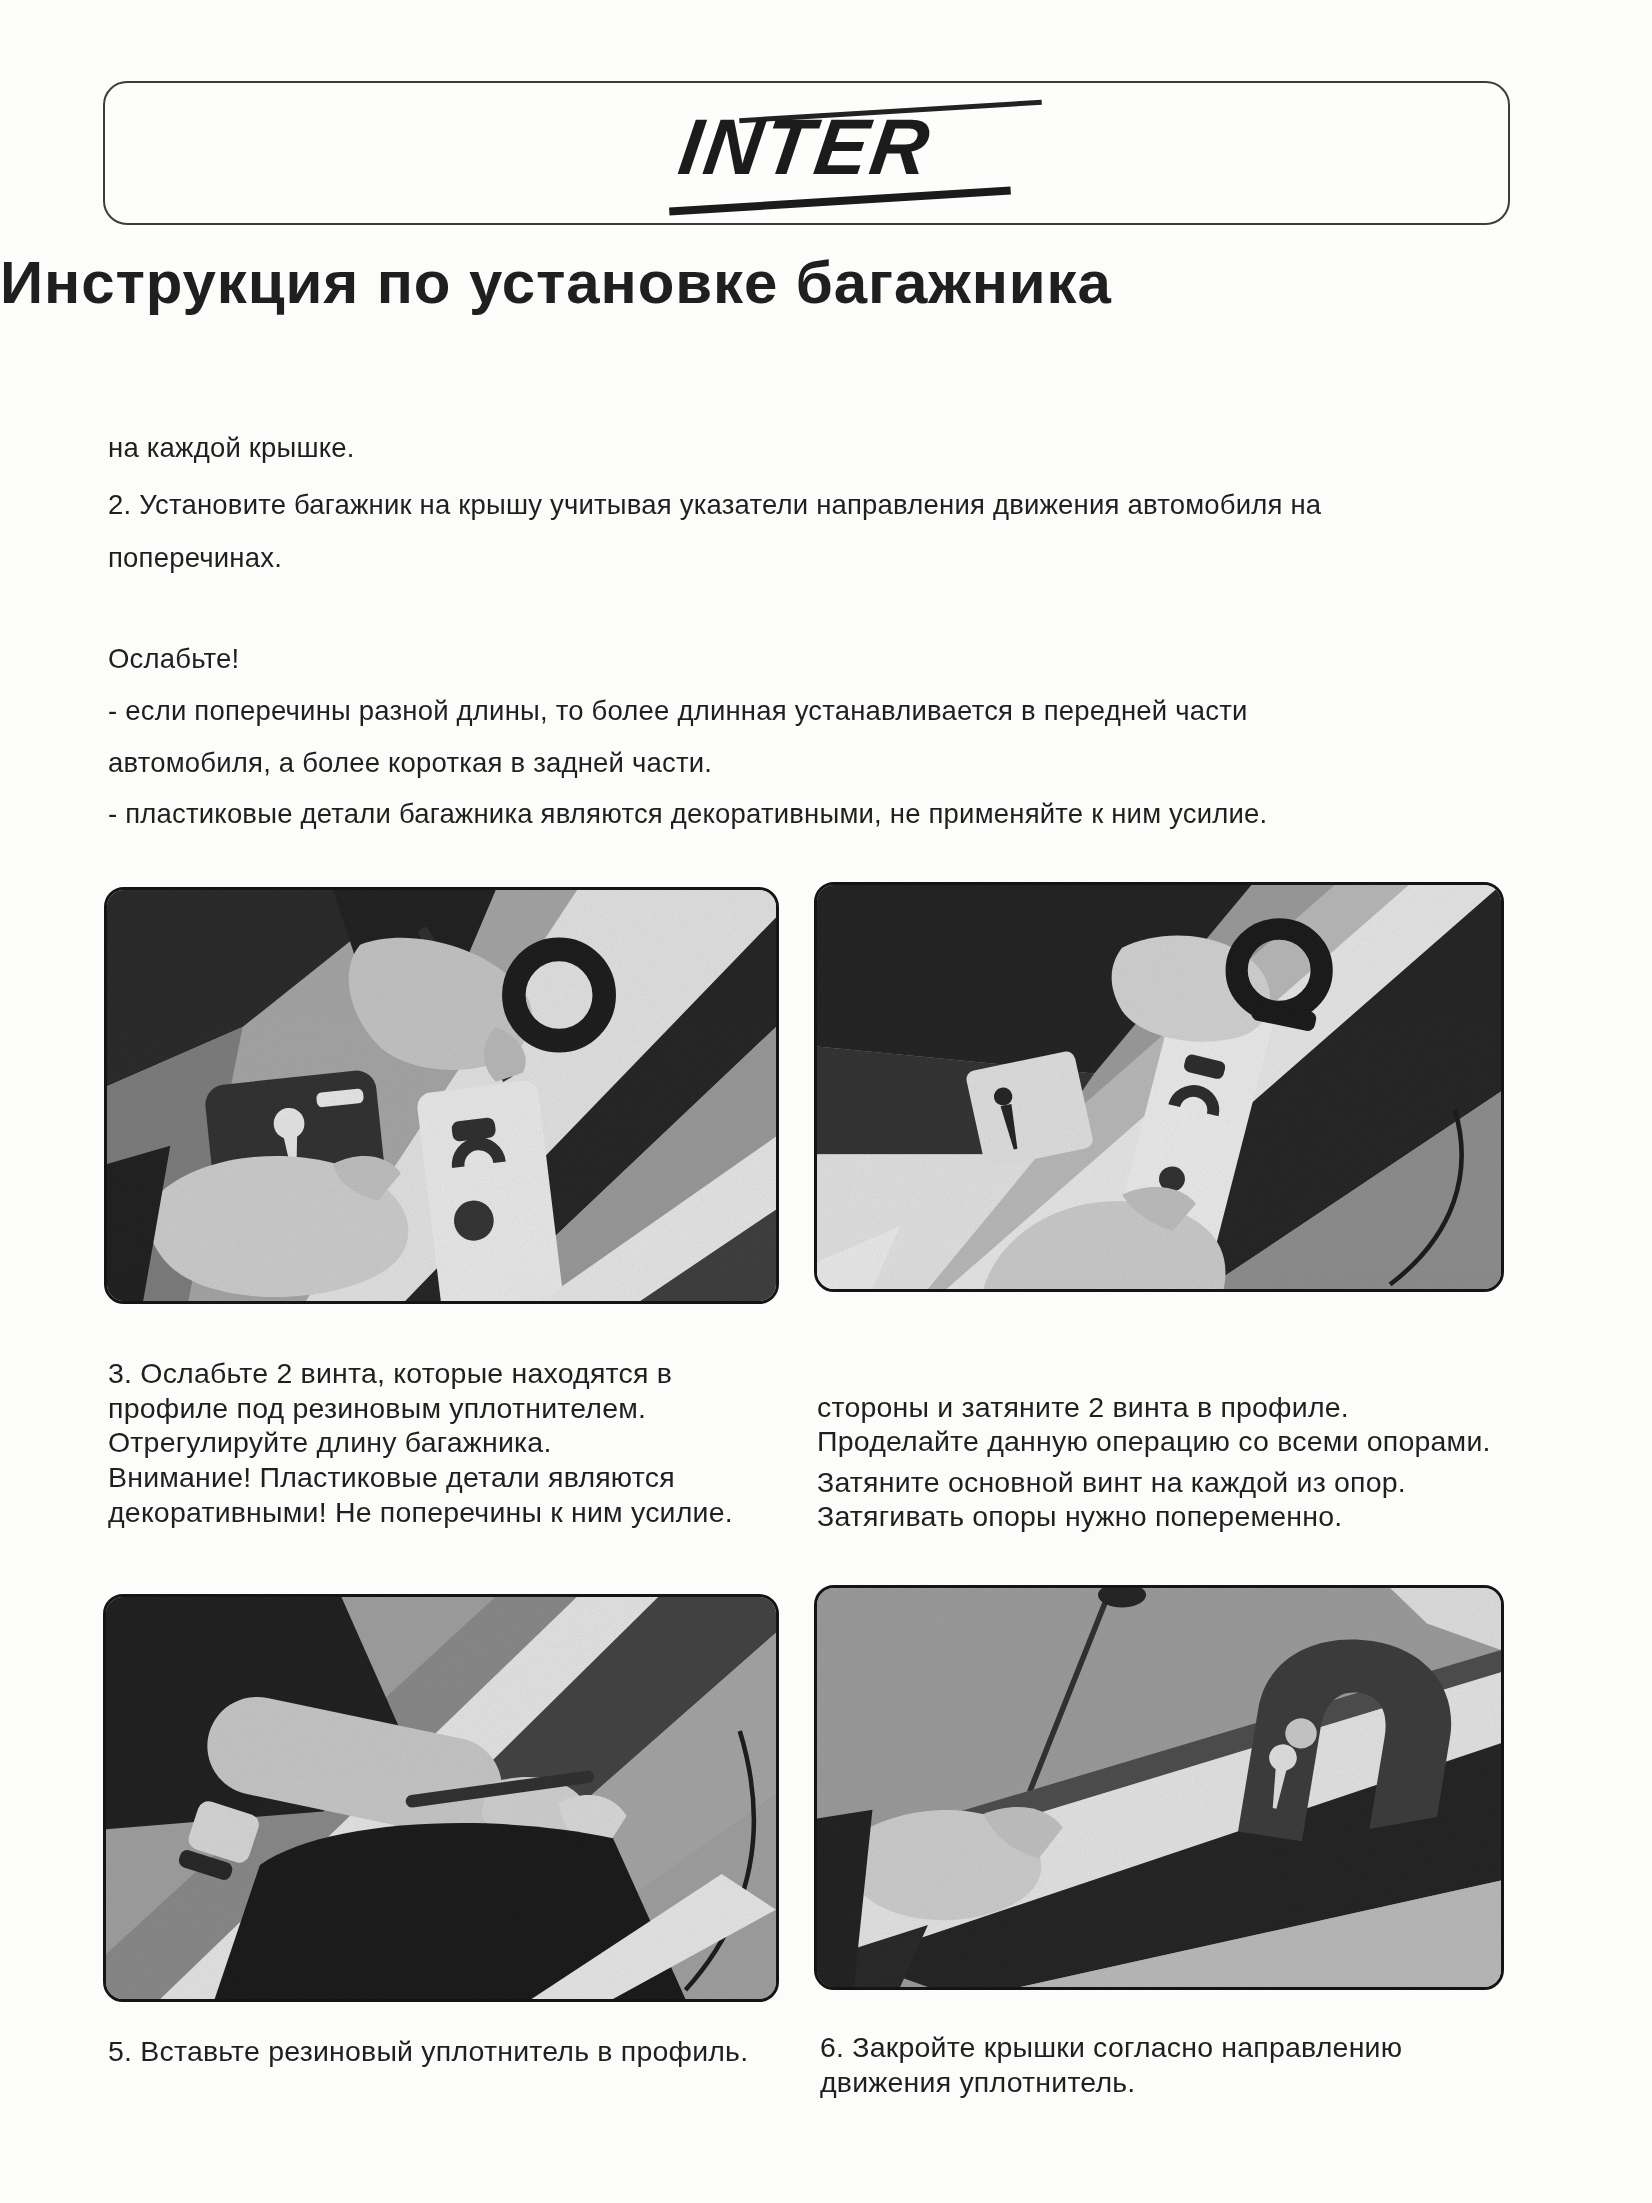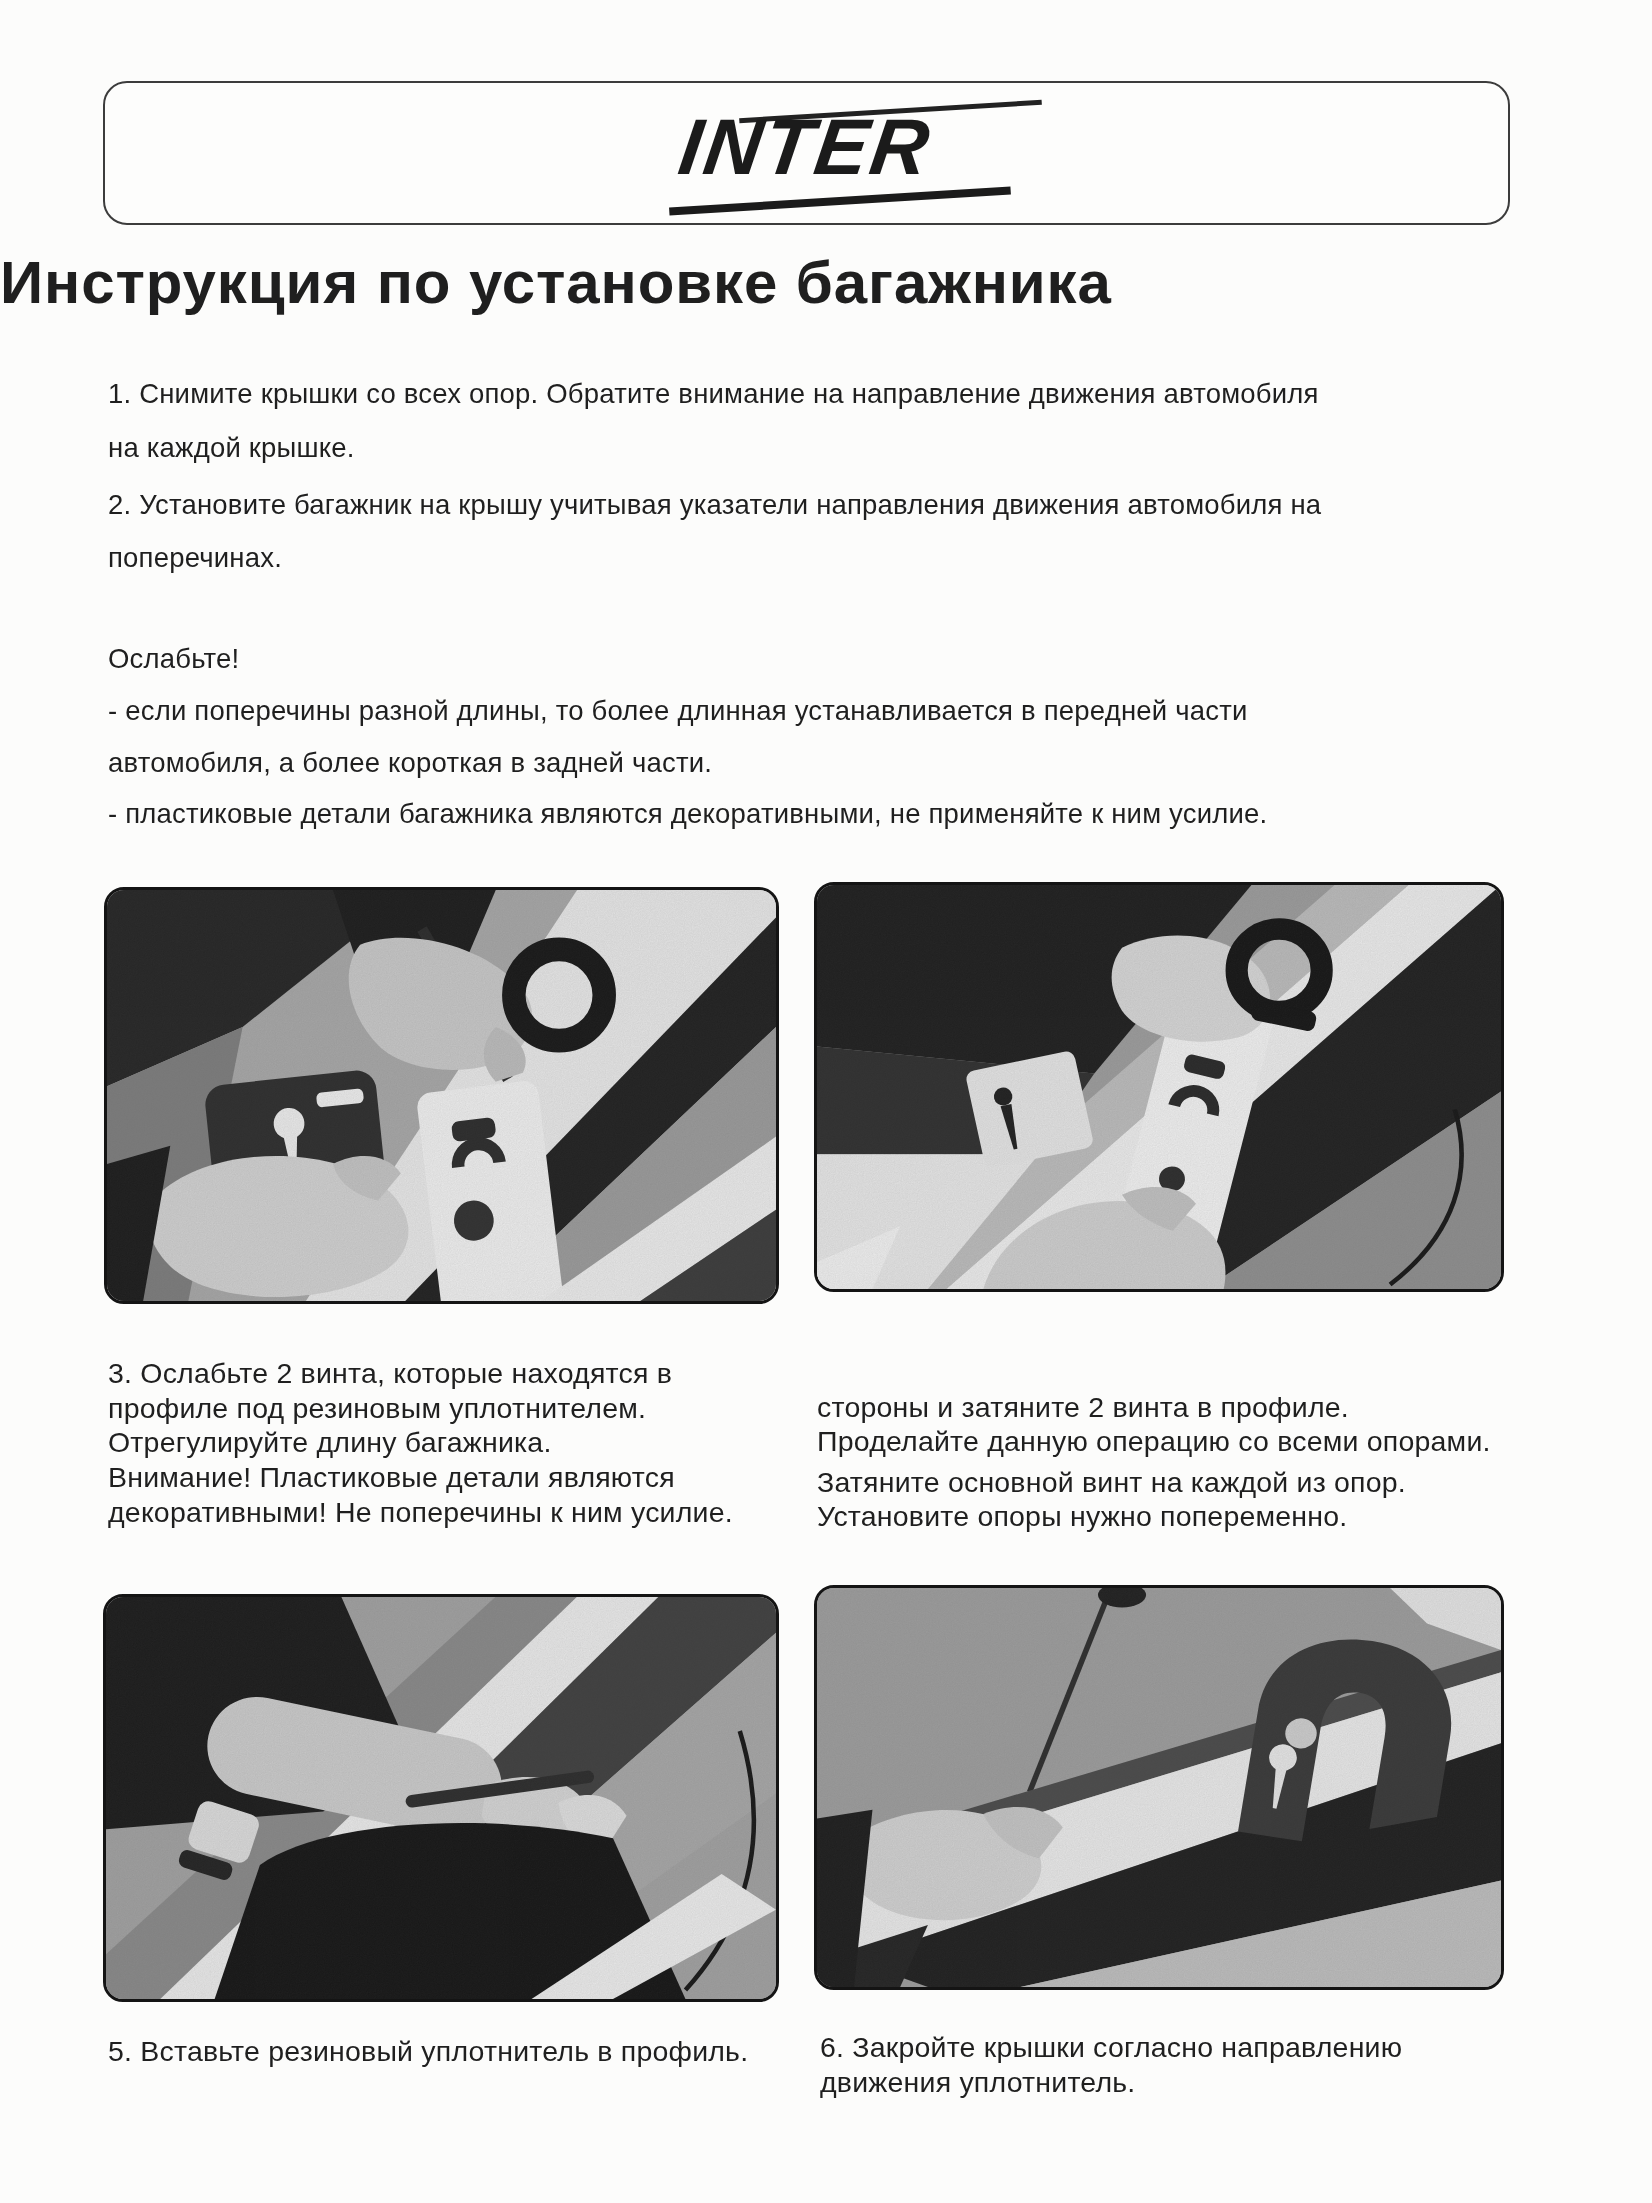--- a/index.html
+++ b/index.html
@@ -51,21 +51,20 @@
   <div class="logo-box">
     <div class="logo">
       <span class="logo-topline"></span>
       <span class="logo-text">INTER</span>
       <span class="logo-underline"></span>
     </div>
   </div>
 
   <div class="title">Инструкция по установке багажника</div>
 
-  <div class="line" style="top:378px">1. Снимите крышки со всех опор. Обратите внимание на направление движения автомобиля</div>
   <div class="line" style="top:432px">на каждой крышке.</div>
   <div class="line" style="top:489px">2. Установите багажник на крышу учитывая указатели направления движения автомобиля на</div>
   <div class="line" style="top:542px">поперечинах.</div>
 
   <div class="line" style="top:643px">Ослабьте!</div>
   <div class="line" style="top:695px">- если поперечины разной длины, то более длинная устанавливается в передней части</div>
   <div class="line" style="top:747px">автомобиля, а более короткая в задней части.</div>
   <div class="line" style="top:798px">- пластиковые детали багажника являются декоративными, не применяйте к ним усилие.</div>
 
   <figure class="photo" style="left:104px;top:887px;width:669px;height:411px;margin:0">
@@ -148,21 +147,21 @@
 
   <div class="cap" style="left:108px;top:1357px">3. Ослабьте 2 винта, которые находятся в</div>
   <div class="cap" style="left:108px;top:1392px">профиле под резиновым уплотнителем.</div>
   <div class="cap" style="left:108px;top:1426px">Отрегулируйте длину багажника.</div>
   <div class="cap" style="left:108px;top:1461px">Внимание! Пластиковые детали являются</div>
   <div class="cap" style="left:108px;top:1496px">декоративными! Не поперечины к ним усилие.</div>
 
   <div class="cap" style="left:817px;top:1391px">стороны и затяните 2 винта в профиле.</div>
   <div class="cap" style="left:817px;top:1425px">Проделайте данную операцию со всеми опорами.</div>
   <div class="cap" style="left:817px;top:1466px">Затяните основной винт на каждой из опор.</div>
-  <div class="cap" style="left:817px;top:1500px">Установите опоры нужно попеременно.</div>
+  <div class="cap" style="left:817px;top:1500px">Затягивать опоры нужно попеременно.</div>
 
   <figure class="photo" style="left:103px;top:1594px;width:670px;height:402px;margin:0">
     <svg viewBox="0 0 740 450" preserveAspectRatio="none" xmlns="http://www.w3.org/2000/svg">
       <defs>
         <filter id="grain3">
             <feTurbulence type="fractalNoise" baseFrequency="0.8" numOctaves="2"></feTurbulence>
         <feColorMatrix type="matrix" values="0 0 0 0 0.1 0 0 0 0 0.1 0 0 0 0 0.1 0.5 0.5 0.5 0 0"></feColorMatrix>
           </filter>
       </defs>
       <rect width="740" height="450" fill="#a2a2a2"></rect>

